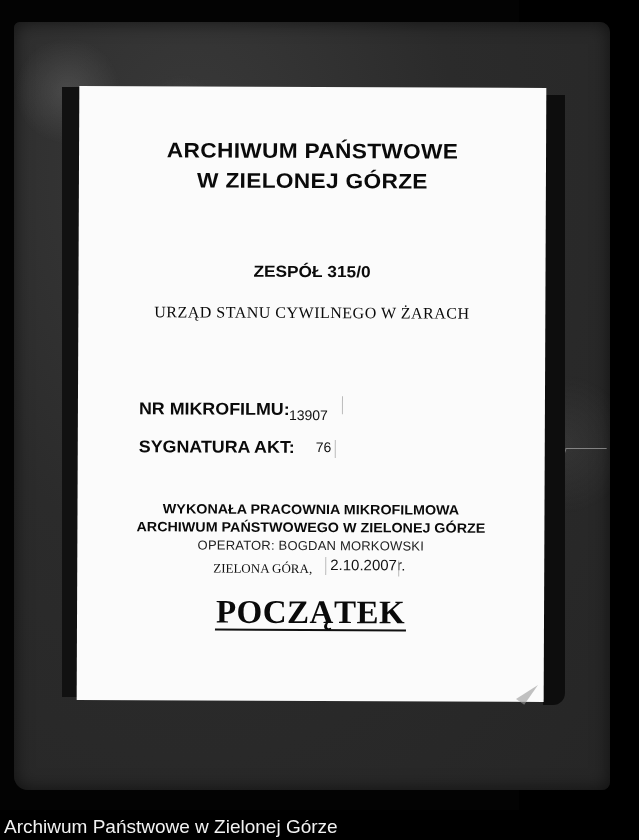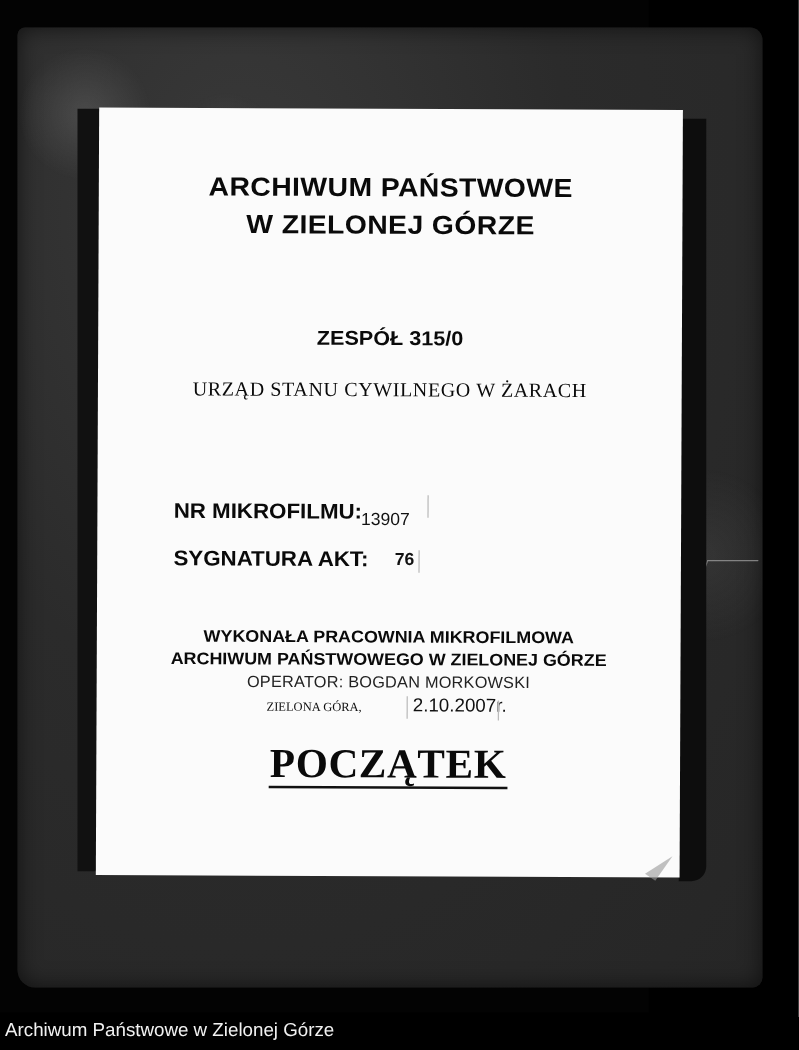--- a/index.html
+++ b/index.html
@@ -58,38 +58,38 @@
     .tick {
       position: absolute; width: 1px; background: #bbb;
     }
     .workshop {
       font-weight: 700; font-size: 13.5px; transform: scaleX(1.06);
     }
     .operator {
       font-size: 13px; color: #222; letter-spacing: 0.2px;
     }
     .place {
-      position: absolute; font-family: "Liberation Serif", serif; font-size: 10px; color: #111;
+      position: absolute; font-family: "Liberation Serif", serif; font-size: 13px; color: #111;
     }
     .date {
       position: absolute; font-size: 15px; color: #111;
     }
     .start {
       font-family: "Liberation Serif", serif; font-size: 33px; color: #0a0a0a; letter-spacing: 0.5px;
     }
     .start span {
       display: inline-block; border-bottom: 2px solid #111; line-height: 32px; padding: 0 1px 1px; font-weight: bold;
     }
     .fold {
       position: absolute; left: 522px; top: 680px; width: 0; height: 0;
       border-left: 10px solid transparent; border-bottom: 24px solid #9a9a9a; transform: rotate(35deg);
       opacity: 0.6;
     }
     .caption {
-      position: absolute; left: 4px; top: 816px; color: #f2f2f2; font-size: 15px;
+      position: absolute; left: 4px; top: 816px; color: #f2f2f2; font-size: 19px;
       font-family: "Liberation Sans", sans-serif;
     }
     .crack {
       position: absolute; left: 562px; top: 448px; width: 40px; height: 20px;
       border-top: 1px solid #bbb; border-left: 1px solid #aaa; transform: skewX(-20deg); opacity: 0.6;
     }
   </style>
 </head>
 <body>
 
@@ -104,21 +104,21 @@
     <div class="t title" style="top:82px;">W ZIELONEJ GÓRZE</div>
 
     <div class="t zespol" style="top:176px;">ZESPÓŁ 315/0</div>
     <div class="t urzad" style="top:217px;">URZĄD STANU CYWILNEGO W ŻARACH</div>
 
     <div class="field-label" style="left:61px; top:313px;">NR MIKROFILMU:</div>
     <div class="field-value" style="left:211px; top:308px;margin-top:12px;">13907</div>
     <div class="tick" style="left:264px; top:309px; height:18px;"></div>
 
     <div class="field-label" style="left:61px; top:351px;">SYGNATURA AKT:</div>
-    <div class="field-value" style="left:238px; top:352px;font-weight:bold;">76</div>
+    <div class="field-value" style="left:238px; top:352px;">76</div>
     <div class="tick" style="left:257px; top:353px; height:18px;"></div>
 
     <div class="t workshop" style="top:415px;">WYKONAŁA PRACOWNIA MIKROFILMOWA</div>
     <div class="t workshop" style="top:433px;">ARCHIWUM PAŃSTWOWEGO W ZIELONEJ GÓRZE</div>
     <div class="t operator" style="top:451px;">OPERATOR: BOGDAN MORKOWSKI</div>
 
     <div class="place" style="left:136px; top:474px;">ZIELONA GÓRA,</div>
     <div class="tick" style="left:248px; top:470px; height:18px;"></div>
     <div class="date" style="left:253px; top:469px;">2.10.2007r.</div>
     <div class="tick" style="left:321px; top:473px; height:16px;"></div>

